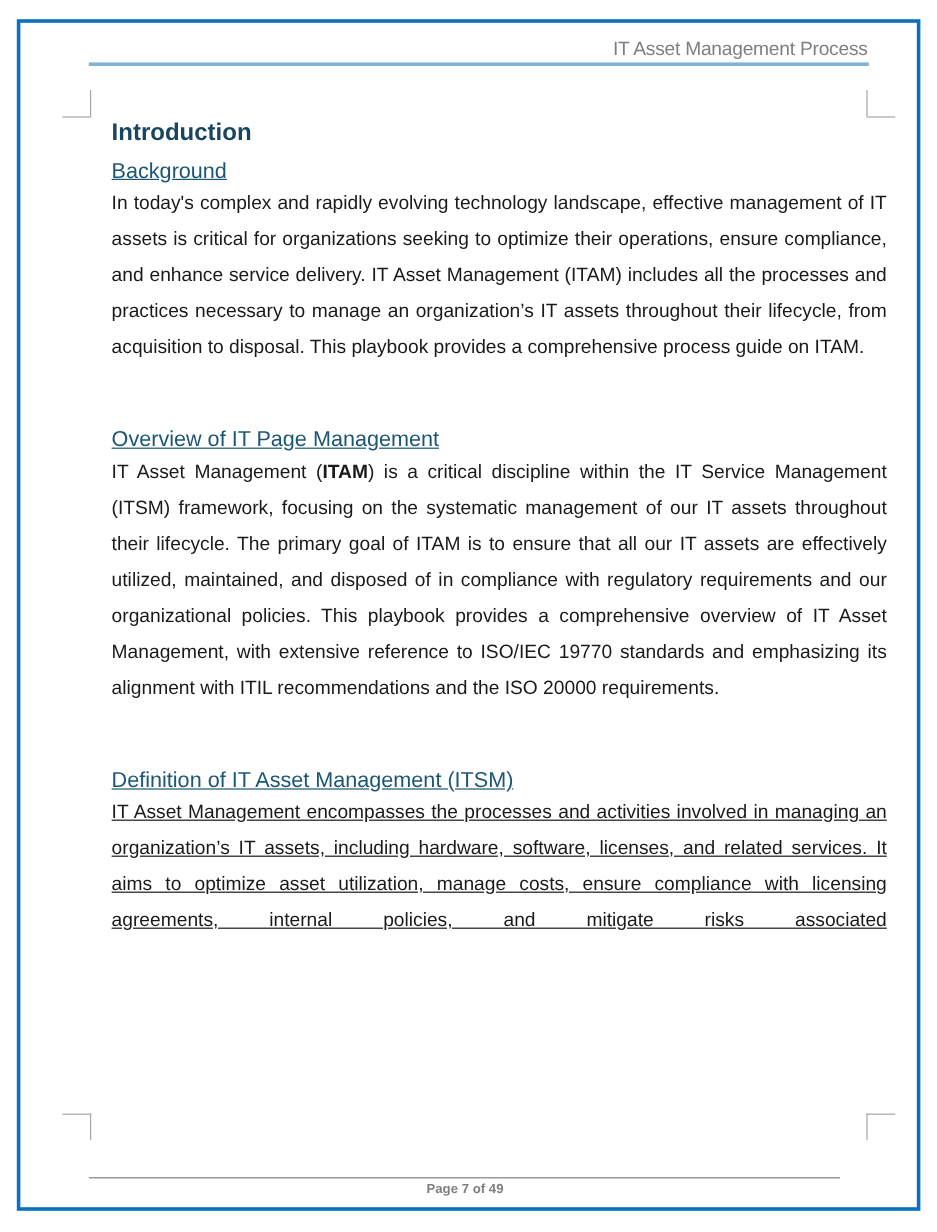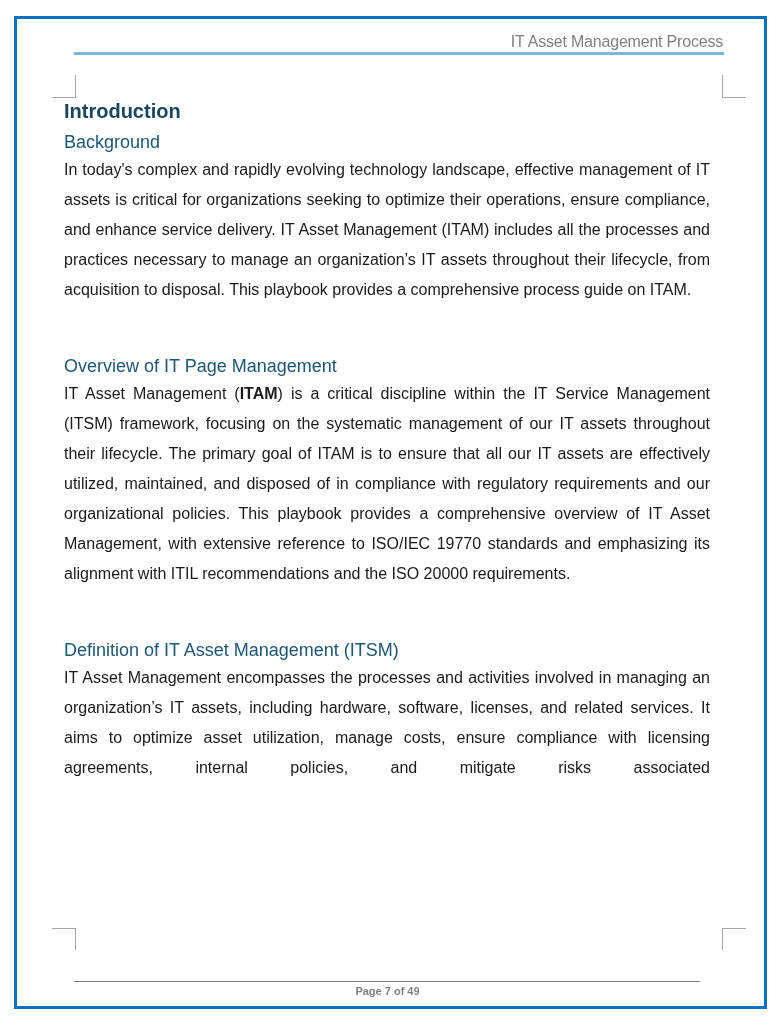--- a/index.html
+++ b/index.html
@@ -1,23 +1,23 @@
 <!DOCTYPE html>
 <html><head>
 <meta charset="utf-8">
 <style>
   html, body { margin: 0; padding: 0; background: #ffffff; }
   body { width: 781px; height: 1027px; position: relative; overflow: hidden; font-family: "Liberation Sans", sans-serif; }
   .page-frame { position: absolute; left: 14px; top: 16px; width: 747px; height: 987px; border: 3px solid #0b70bd; box-sizing: content-box; }
   .header-title { position: absolute; right: 58px; top: 33px; font-size: 16px; font-weight: normal; color: #7f7f7f; letter-spacing: -0.2px; white-space: nowrap; }
   .header-rule { position: absolute; left: 74px; top: 52px; width: 650px; height: 3px; background: #7fb4dc; }
   .crop { position: absolute; background: #a6a6a6; }
-  .content { position: absolute; left: 64px; top: 97px; width: 646px; }
+  .content { position: absolute; left: 93px; top: 97px; width: 646px; }
   h1.section-title { margin: 0; font-size: 20px; font-weight: bold; color: #17465e; line-height: 28px; }
-  h2.sub { margin: 0; font-size: 18px; font-weight: normal; color: #1c5675; line-height: 26px; }
+  h2.sub { margin: 0; font-size: 18px; font-weight: normal; color: #1c5675; line-height: 26px; text-decoration: underline; }
   p.body { margin: 0; font-size: 16px; line-height: 30px; color: #1a1a1a; text-align: justify; }
   .footer-rule { position: absolute; left: 74px; top: 981px; width: 626px; height: 1px; background: #808080; }
   .footer-page { position: absolute; left: 0; width: 775px; top: 985px; text-align: center; font-size: 11px; font-weight: bold; color: #7f7f7f; }
 </style>
 </head>
 <body>
 
 <div class="page-frame"></div>
 
 <div class="header-title">IT Asset Management Process</div>
@@ -35,17 +35,17 @@
 <div class="content">
   <h1 class="section-title">Introduction</h1>
 
   <h2 class="sub" style="margin-top:4px;">Background</h2>
   <p class="body">In today's complex and rapidly evolving technology landscape, effective management of IT assets is critical for organizations seeking to optimize their operations, ensure compliance, and enhance service delivery. IT Asset Management (ITAM) includes all the processes and practices necessary to manage an organization’s IT assets throughout their lifecycle, from acquisition to disposal. This playbook provides a comprehensive process guide on ITAM.</p>
 
   <h2 class="sub" style="margin-top:48px;">Overview of IT Page Management</h2>
   <p class="body"><span>IT Asset Management (</span><b>ITAM</b><span>) is a critical discipline within the IT Service Management (ITSM) framework, focusing on the systematic management of our IT assets throughout their lifecycle. The primary goal of ITAM is to ensure that all our IT assets are effectively utilized, maintained, and disposed of in compliance with regulatory requirements and our organizational policies. This playbook provides a comprehensive overview of IT Asset Management, with extensive reference to ISO/IEC 19770 standards and emphasizing its alignment with ITIL recommendations and the ISO 20000 requirements.</span></p>
 
   <h2 class="sub" style="margin-top:48px;">Definition of IT Asset Management (ITSM)</h2>
-  <p class="body" style="text-align-last: justify;">IT Asset Management encompasses the processes and activities involved in managing an organization’s IT assets, including hardware, software, licenses, and related services. It aims to optimize asset utilization, manage costs, ensure compliance with licensing agreements, internal policies, and mitigate risks associated</p>
+  <p class="body" style="text-align-last: justify; text-decoration: underline;">IT Asset Management encompasses the processes and activities involved in managing an organization’s IT assets, including hardware, software, licenses, and related services. It aims to optimize asset utilization, manage costs, ensure compliance with licensing agreements, internal policies, and mitigate risks associated</p>
 </div>
 
 <div class="footer-rule"></div>
 <div class="footer-page">Page 7 of 49</div>
 
 </body></html>

